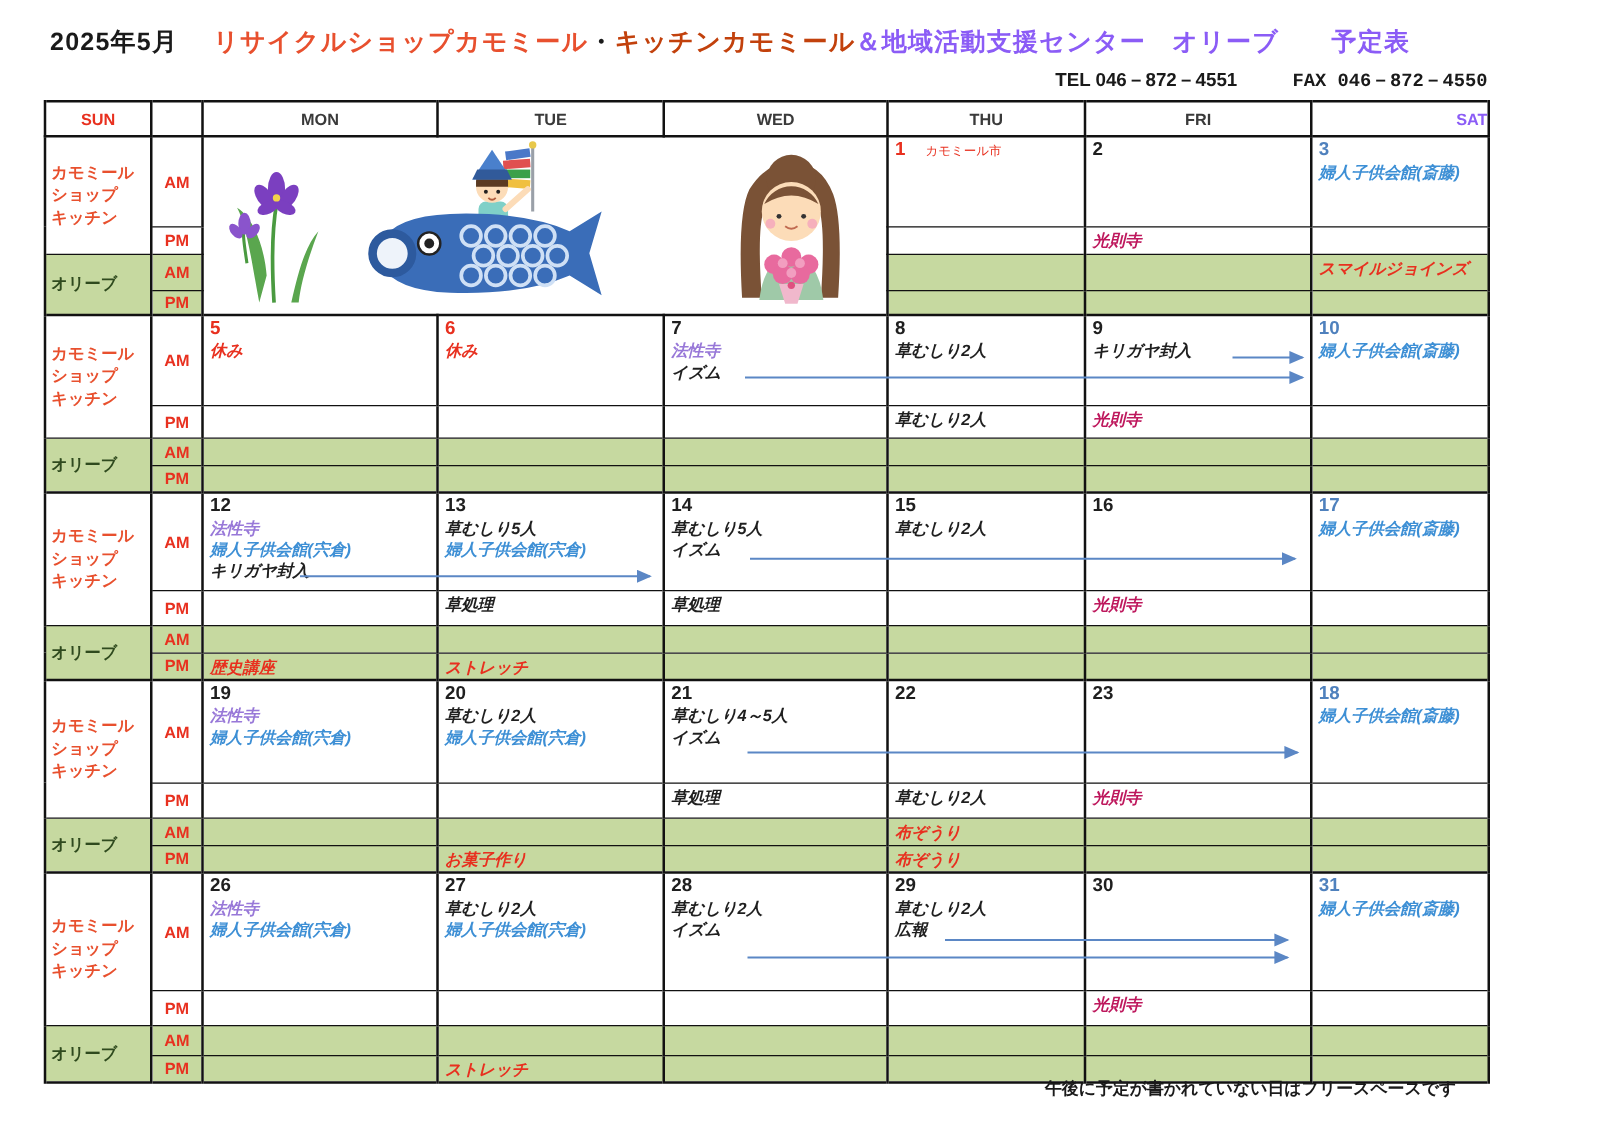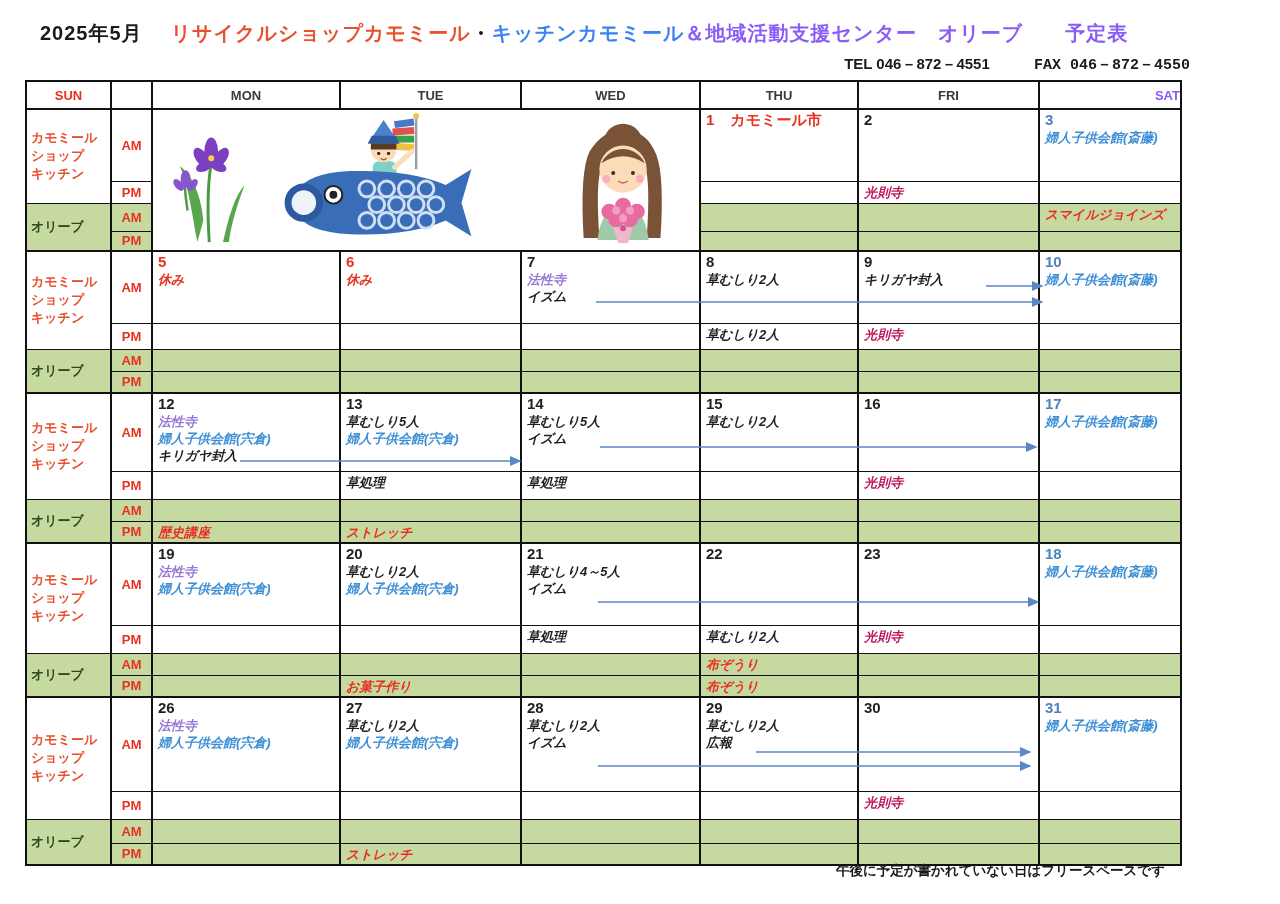--- a/index.html
+++ b/index.html
@@ -3,40 +3,40 @@
 <meta charset="utf-8">
 <style>
   html,body{margin:0;padding:0;background:#fff;}
   .page{position:relative;width:1280px;height:904px;background:#fff;overflow:hidden;
         font-family:"Liberation Sans","DejaVu Sans",sans-serif;}
   
   .title{position:absolute;left:40px;top:20px;font-size:20px;font-weight:bold;letter-spacing:1px;white-space:nowrap;}
   .t-month{color:#1a1a1a;margin-right:28px;}
   .t-org1{color:#e8502e;}
   .t-dot{color:#1a1a1a;}
-  .t-org2{color:#3b82f6;}
+  .t-org2{color:#c2410c;}
   .t-rest{color:#8b5cf6;font-family:Liberation Serif, serif;}
   .telfax{position:absolute;top:55px;right:90px;font-size:15px;font-weight:bold;color:#1a1a1a;white-space:nowrap;}
   .telfax .fax{margin-left:40px;font-family:Liberation Mono, monospace;}
   
-  table.cal{position:absolute;left:25px;top:80px;border-collapse:collapse;table-layout:fixed;border:2px solid #111;background:#fff;}
+  table.cal{position:absolute;left:35px;top:80px;border-collapse:collapse;table-layout:fixed;border:2px solid #111;background:#fff;}
   th,td{border:1px solid #111;border-left-width:2px;border-right-width:2px;padding:0;vertical-align:top;overflow:hidden;}
   thead th{border-bottom-width:2px;vertical-align:middle;text-align:center;font-size:13px;font-weight:bold;color:#3a3a3a;height:26px;background:#fff;}
   th.h-sun{color:#e8301f;}
   th.h-sat{color:#8b5cf6;text-align:right;}
   tr.week-start td{border-top-width:2px;}
   .lbl{vertical-align:middle;font-size:13px;font-weight:bold;padding:2px 2px 2px 4px;background:#fff;}
   .kamo{color:#e8502e;line-height:1.4;}
   .olive-lbl{color:#2f4a1e;}
   .ampm{vertical-align:middle;text-align:center;color:#e8301f;font-weight:bold;font-size:13px;background:#fff;}
   .g{background:#c6d9a0 !important;}
   td.day{padding:1px 4px 1px 5px;background:#fff;}
   .numline{line-height:17px;}
   .num{font-size:15px;font-weight:bold;}
-  .numlab{font-size:15px;font-weight:bold;margin-left:16px;}
+  .numlab{font-size:10px;font-weight:normal;margin-left:16px;}
   .ev{font-size:13px;font-weight:bold;line-height:15px;margin-top:2px;white-space:nowrap;font-style:italic;}
   td.day .ev:first-of-type{margin-top:6px;}
   .pm-row td.day .ev:first-of-type,.oam-row td.day .ev:first-of-type,.opm-row td.day .ev:first-of-type{margin-top:2px;}
   .c-red{color:#e8301f;} .c-black{color:#1f1f1f;} .c-blue{color:#4f81bd;}
   .c-skyblue{color:#3d8fd5;} .c-purple{color:#be185d;} .c-lavender{color:#9878d8;}
   .illus{background:#fff;padding:2px 0 0 2px;}
   .diag{background-image:linear-gradient(to top right,
         transparent calc(50% - 1px), #2a2a2a calc(50% - 1px),
         #2a2a2a calc(50% + 1px), transparent calc(50% + 1px));}
   .overlay{position:absolute;left:0;top:0;width:1280px;height:904px;pointer-events:none;z-index:5;}

